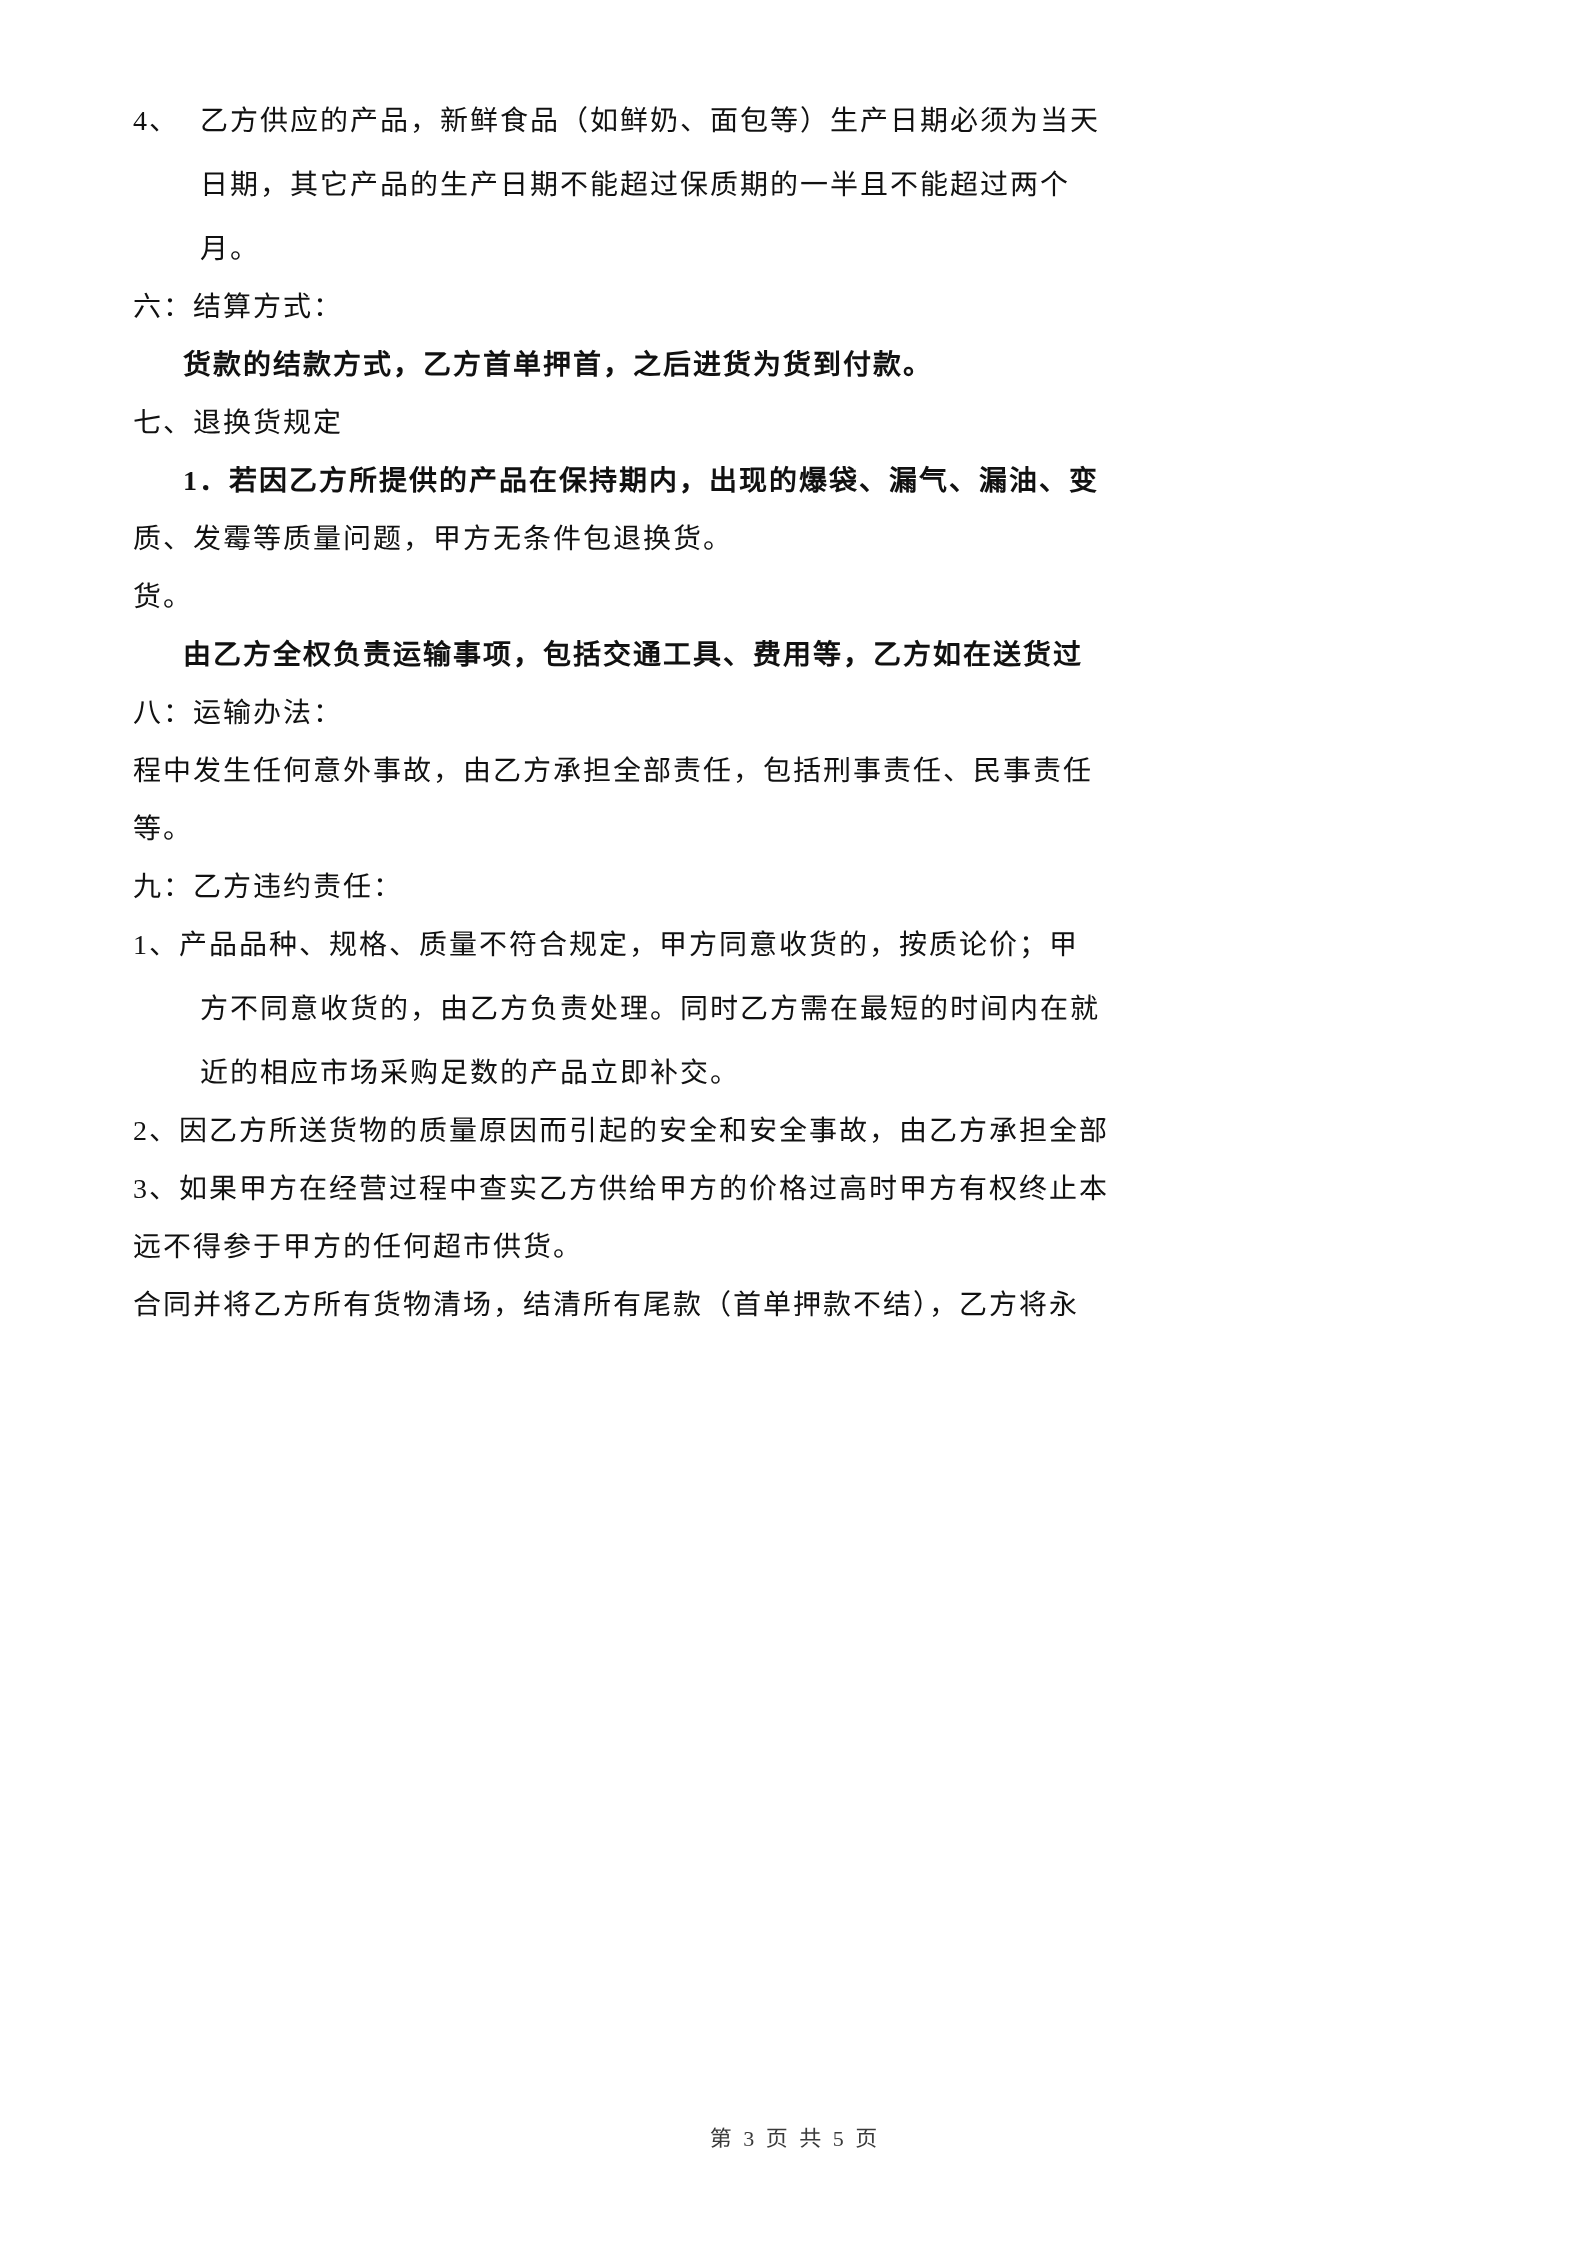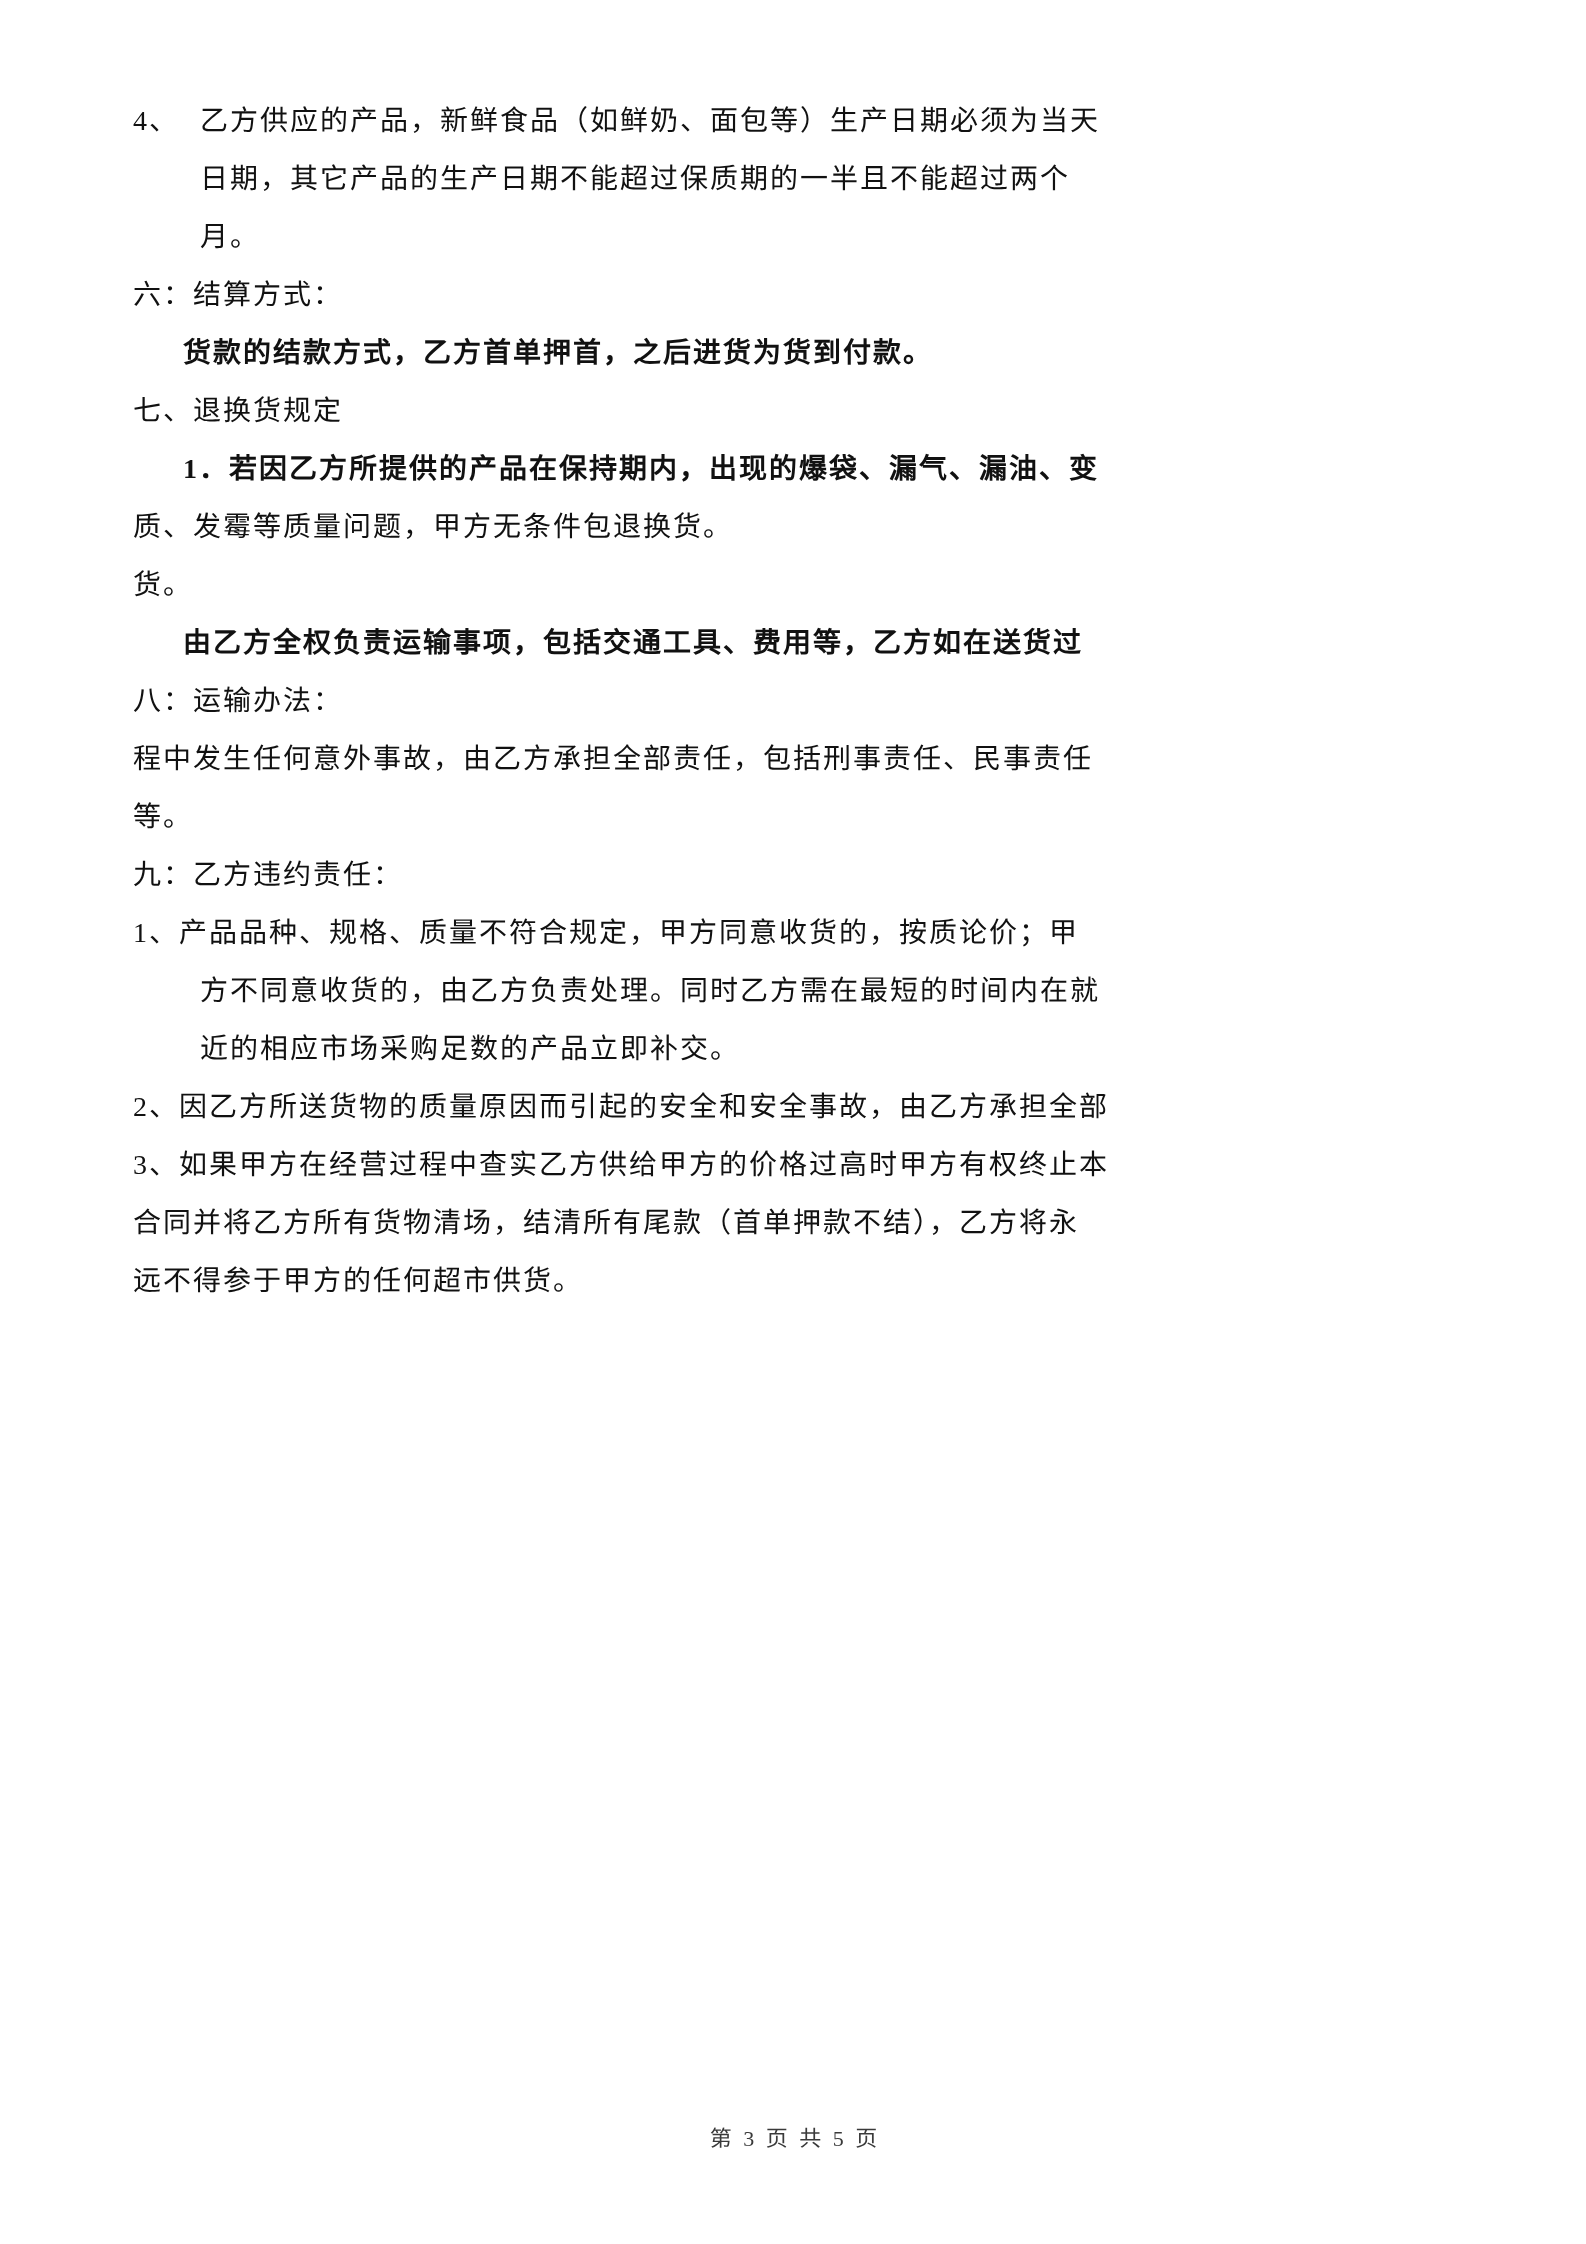--- a/index.html
+++ b/index.html
@@ -32,20 +32,21 @@
   .line {
     font-size: 28px;
     line-height: 58px;
     letter-spacing: 2px;
     white-space: nowrap;
     font-weight: 500;
   }
   
   .hang {
     margin-left: 67px;
+    margin-top: 6px;
   }
   
   .first {
     margin-left: 50px;
     font-weight: bold;
   }
   .num-marker {
     display: inline-block;
     width: 67px;
   }
@@ -84,20 +85,20 @@
     <div class="line">八：运输办法：</div>
     <div class="line">程中发生任何意外事故，由乙方承担全部责任，包括刑事责任、民事责任</div>
     <div class="line">等。</div>
 
     <div class="line">九：乙方违约责任：</div>
     <div class="line">1、产品品种、规格、质量不符合规定，甲方同意收货的，按质论价；甲</div>
     <div class="line hang">方不同意收货的，由乙方负责处理。同时乙方需在最短的时间内在就</div>
     <div class="line hang">近的相应市场采购足数的产品立即补交。</div>
     <div class="line">2、因乙方所送货物的质量原因而引起的安全和安全事故，由乙方承担全部</div>
     <div class="line">3、如果甲方在经营过程中查实乙方供给甲方的价格过高时甲方有权终止本</div>
+    <div class="line">远不得参于甲方的任何超市供货。</div>
     <div class="line">合同并将乙方所有货物清场，结清所有尾款（首单押款不结），乙方将永</div>
-    <div class="line">远不得参于甲方的任何超市供货。</div>
 
   </div>
 
   <div class="footer">第 3 页 共 5 页</div>
 
 </div>
 
 </body></html>

